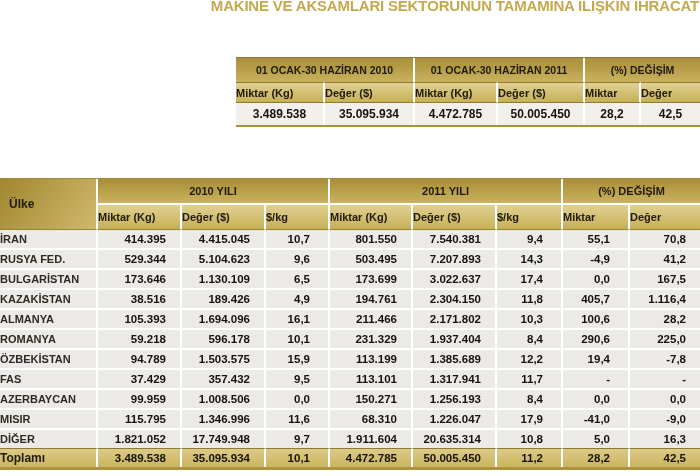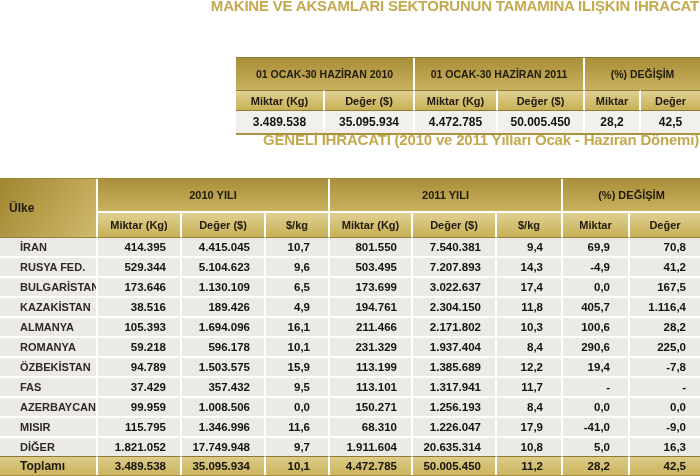--- a/index.html
+++ b/index.html
@@ -23,45 +23,45 @@
   }
   .last-col{border-right:none;}
   .first-row{border-top:none;}
 
   .group-h{
     background:linear-gradient(#aa8e39,#c9b25e);
     color:#201b0e;font-size:11px;font-weight:bold;text-align:center;
   }
   .sub-h{
     background:linear-gradient(#e1d093,#c7b056);
-    color:#201b0e;font-size:11px;font-weight:bold;text-align:center;
+    color:#201b0e;font-size:11px;font-weight:bold;text-align:left;
   }
   .ulke-h{
     background:linear-gradient(125deg,#a1862f,#cfb96c);
     color:#201b0e;font-size:12px;font-weight:bold;text-align:left;padding-left:9px;margin-left:16px;
   }
 
   
   #summary-table{left:236px;top:57px;width:464px;
     border-top:1px solid #8d7a35;border-bottom:2px solid #a8913f;}
-  #summary-table .group-h{height:32px;font-size:10.5px;}
+  #summary-table .group-h{height:24px;font-size:10.5px;}
   #summary-table .sub-h{height:19px;border-top:1px solid #8d7a35;}
   #summary-table .val{
     background:#f1f0ed;height:22px;text-align:center;
     font-size:12px;font-weight:bold;color:#15130e;border-top:1px solid #8d7a35;
   }
 
   
   #detail-table{left:0;top:178px;width:700px;
     border-top:1px solid #9c8840;border-bottom:3px solid #a8913f;}
-  #detail-table tr.hdr1 th{height:32px;}
+  #detail-table tr.hdr1 th{height:24px;}
   #detail-table tr.hdr2 th{height:24px;}
   .c-cell{
     background:#ebeae7;height:18px;font-size:11px;font-weight:bold;
-    color:#2e2a22;text-align:left;padding-left:20px;
+    color:#2e2a22;text-align:left;padding-left:0;
   }
   .n-cell{
     background:#ebeae7;height:18px;font-size:11.5px;font-weight:bold;
     color:#15130e;text-align:right;padding-right:14px;
   }
   .n2{padding-right:18px;}
   tr.first-data td{border-top:1px solid #95823b;}
   tr.total td{
     background:linear-gradient(#dccа87,#ccb55e);
     background:linear-gradient(#dcca87,#ccb55e);
@@ -104,21 +104,20 @@
     <td class="val">35.095.934</td>
     <td class="val">4.472.785</td>
     <td class="val">50.005.450</td>
     <td class="val">28,2</td>
     <td class="val last-col">42,5</td>
   </tr>
   </tbody>
 </table>
 
 <div class="doc-title" id="title2">
-  <div>GENELİ İHRACATI (2010 ve 2011 Yılları Ocak - Haziran Dönemi)</div>
 </div>
 
 <table id="detail-table">
   <colgroup>
     <col style="width:98px">
       <col style="width:84px">
       <col style="width:84px">
       <col style="width:64px">
     <col style="width:83px">
       <col style="width:84px">
@@ -145,21 +144,21 @@
   </tr>
 
   <tr class="first-data">
     <td class="c-cell">İRAN</td>
     <td class="n-cell">414.395</td>
     <td class="n-cell">4.415.045</td>
     <td class="n-cell n2">10,7</td>
     <td class="n-cell">801.550</td>
     <td class="n-cell">7.540.381</td>
     <td class="n-cell n2">9,4</td>
-    <td class="n-cell n2">69,9</td>
+    <td class="n-cell n2">55,1</td>
     <td class="n-cell last-col">70,8</td>
   </tr>
   <tr>
     <td class="c-cell">RUSYA FED.</td>
     <td class="n-cell">529.344</td>
     <td class="n-cell">5.104.623</td>
     <td class="n-cell n2">9,6</td>
     <td class="n-cell">503.495</td>
     <td class="n-cell">7.207.893</td>
     <td class="n-cell n2">14,3</td>

